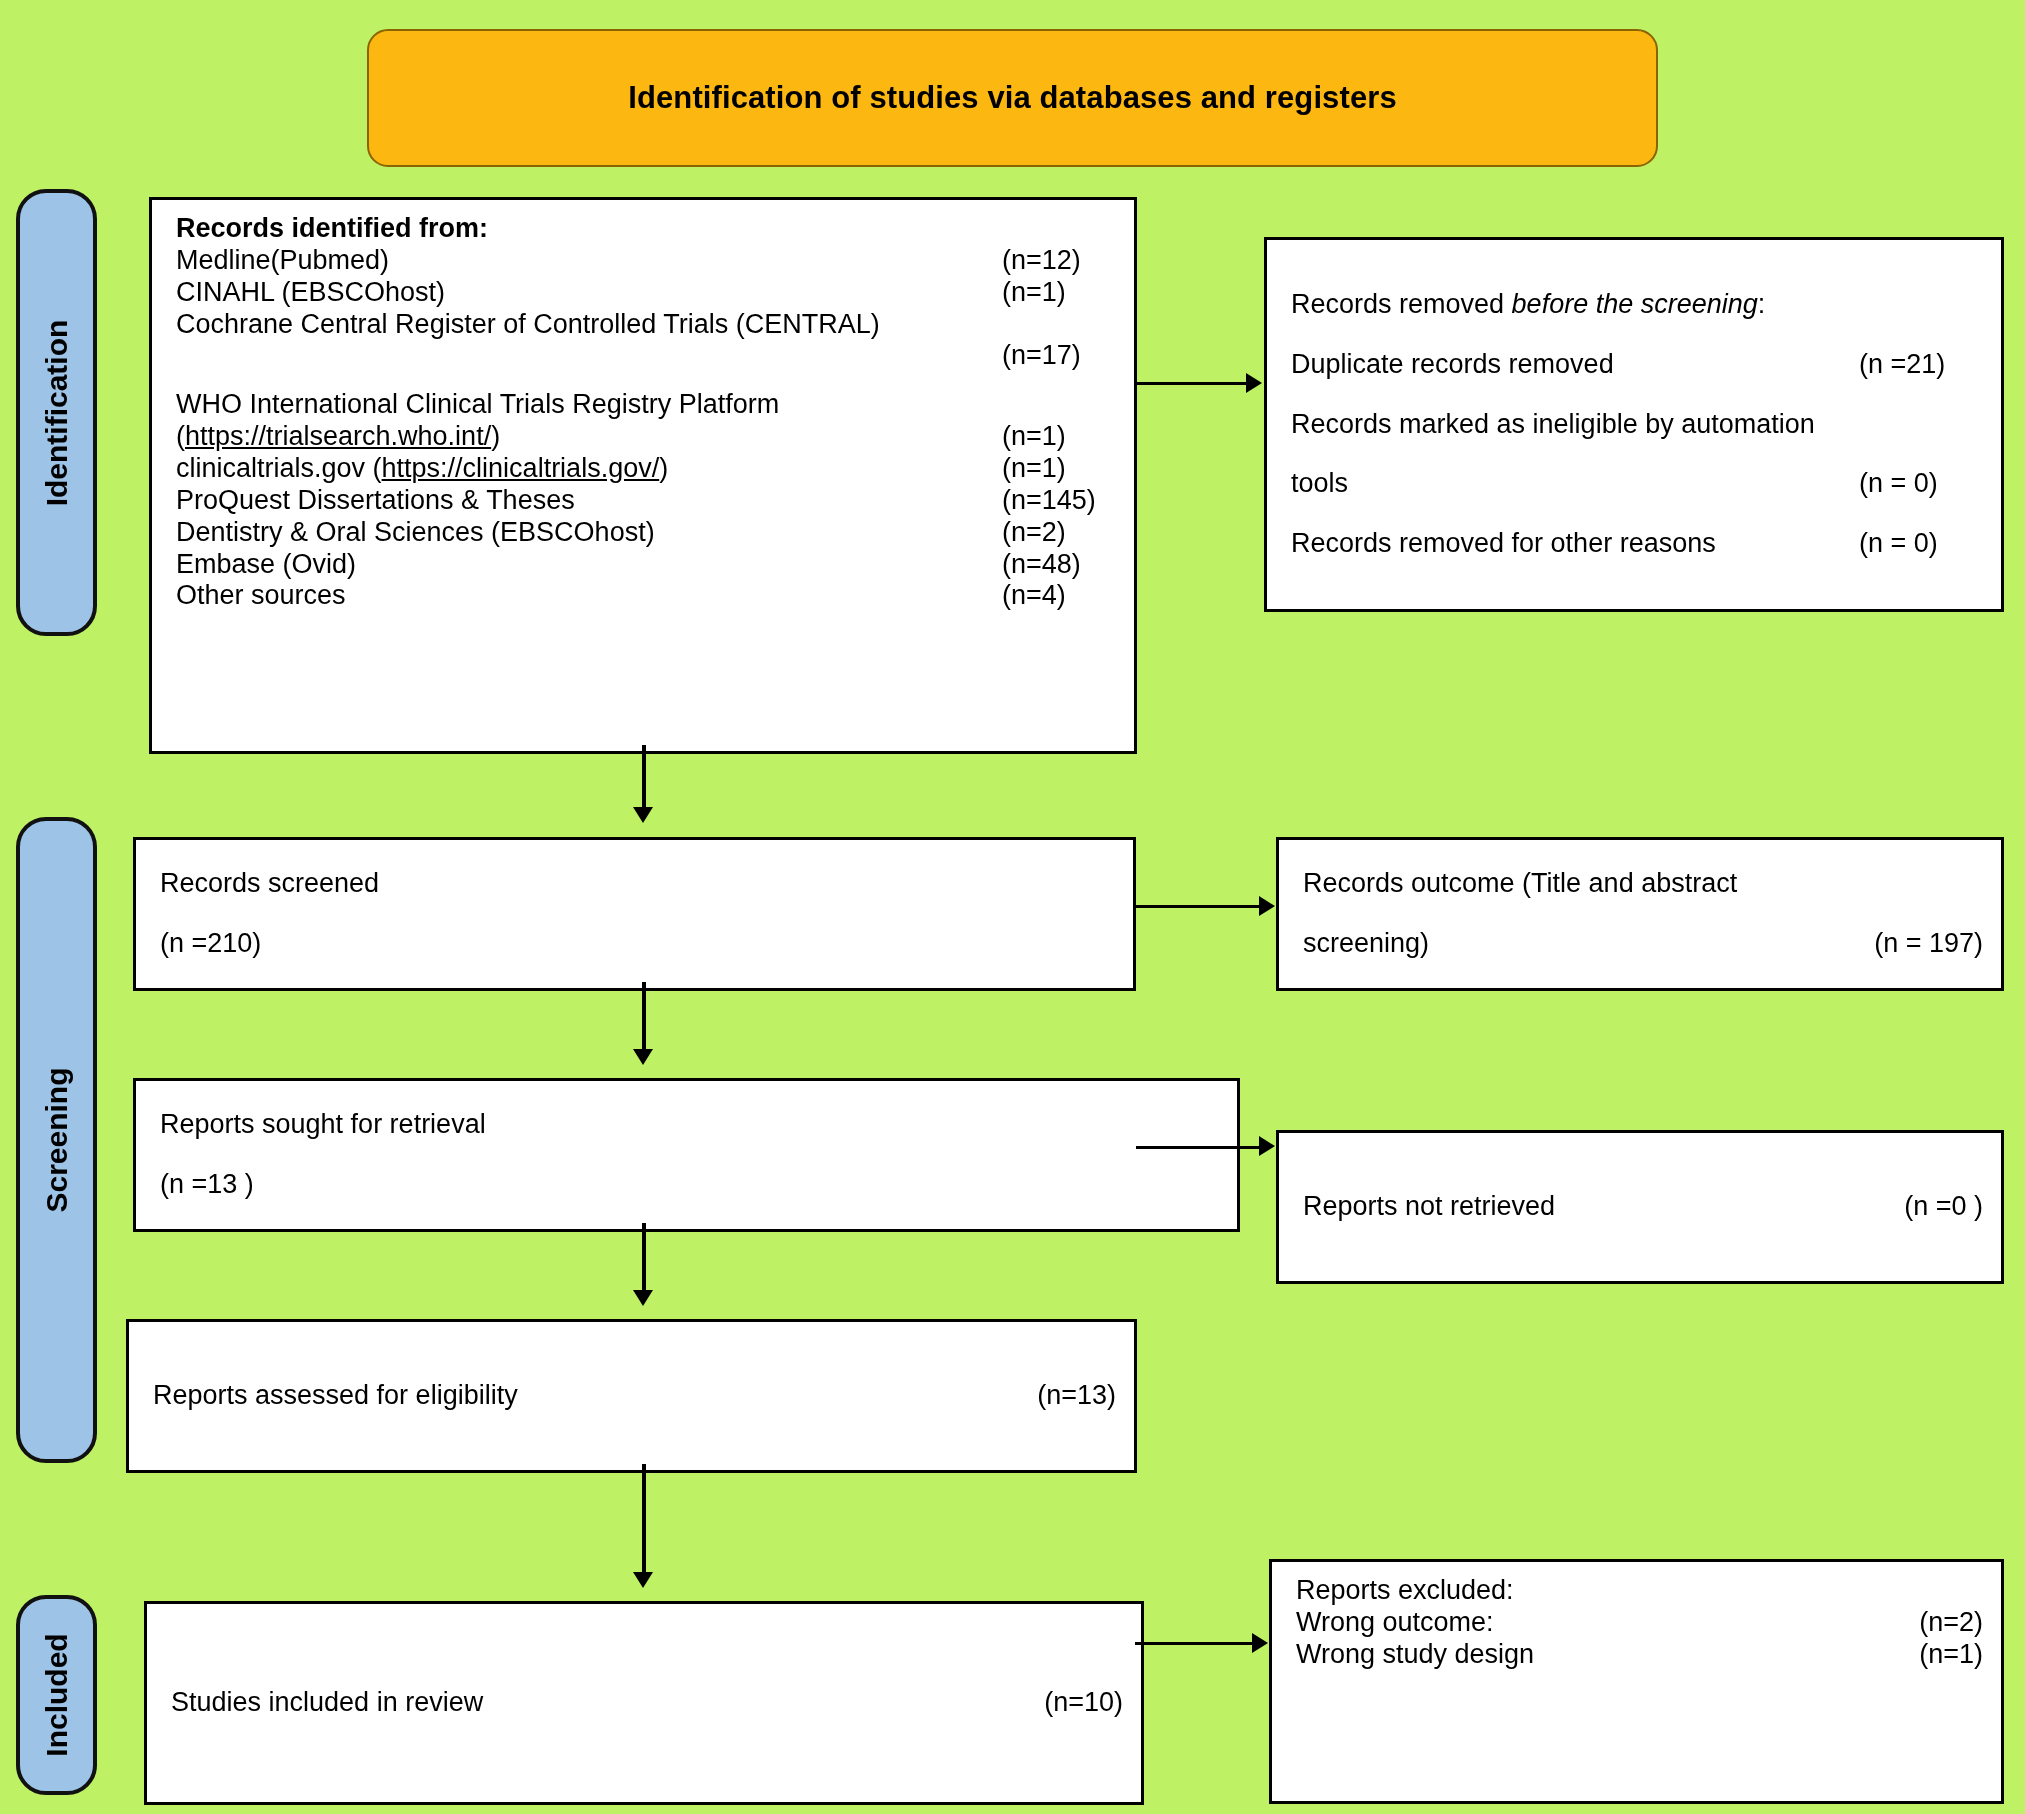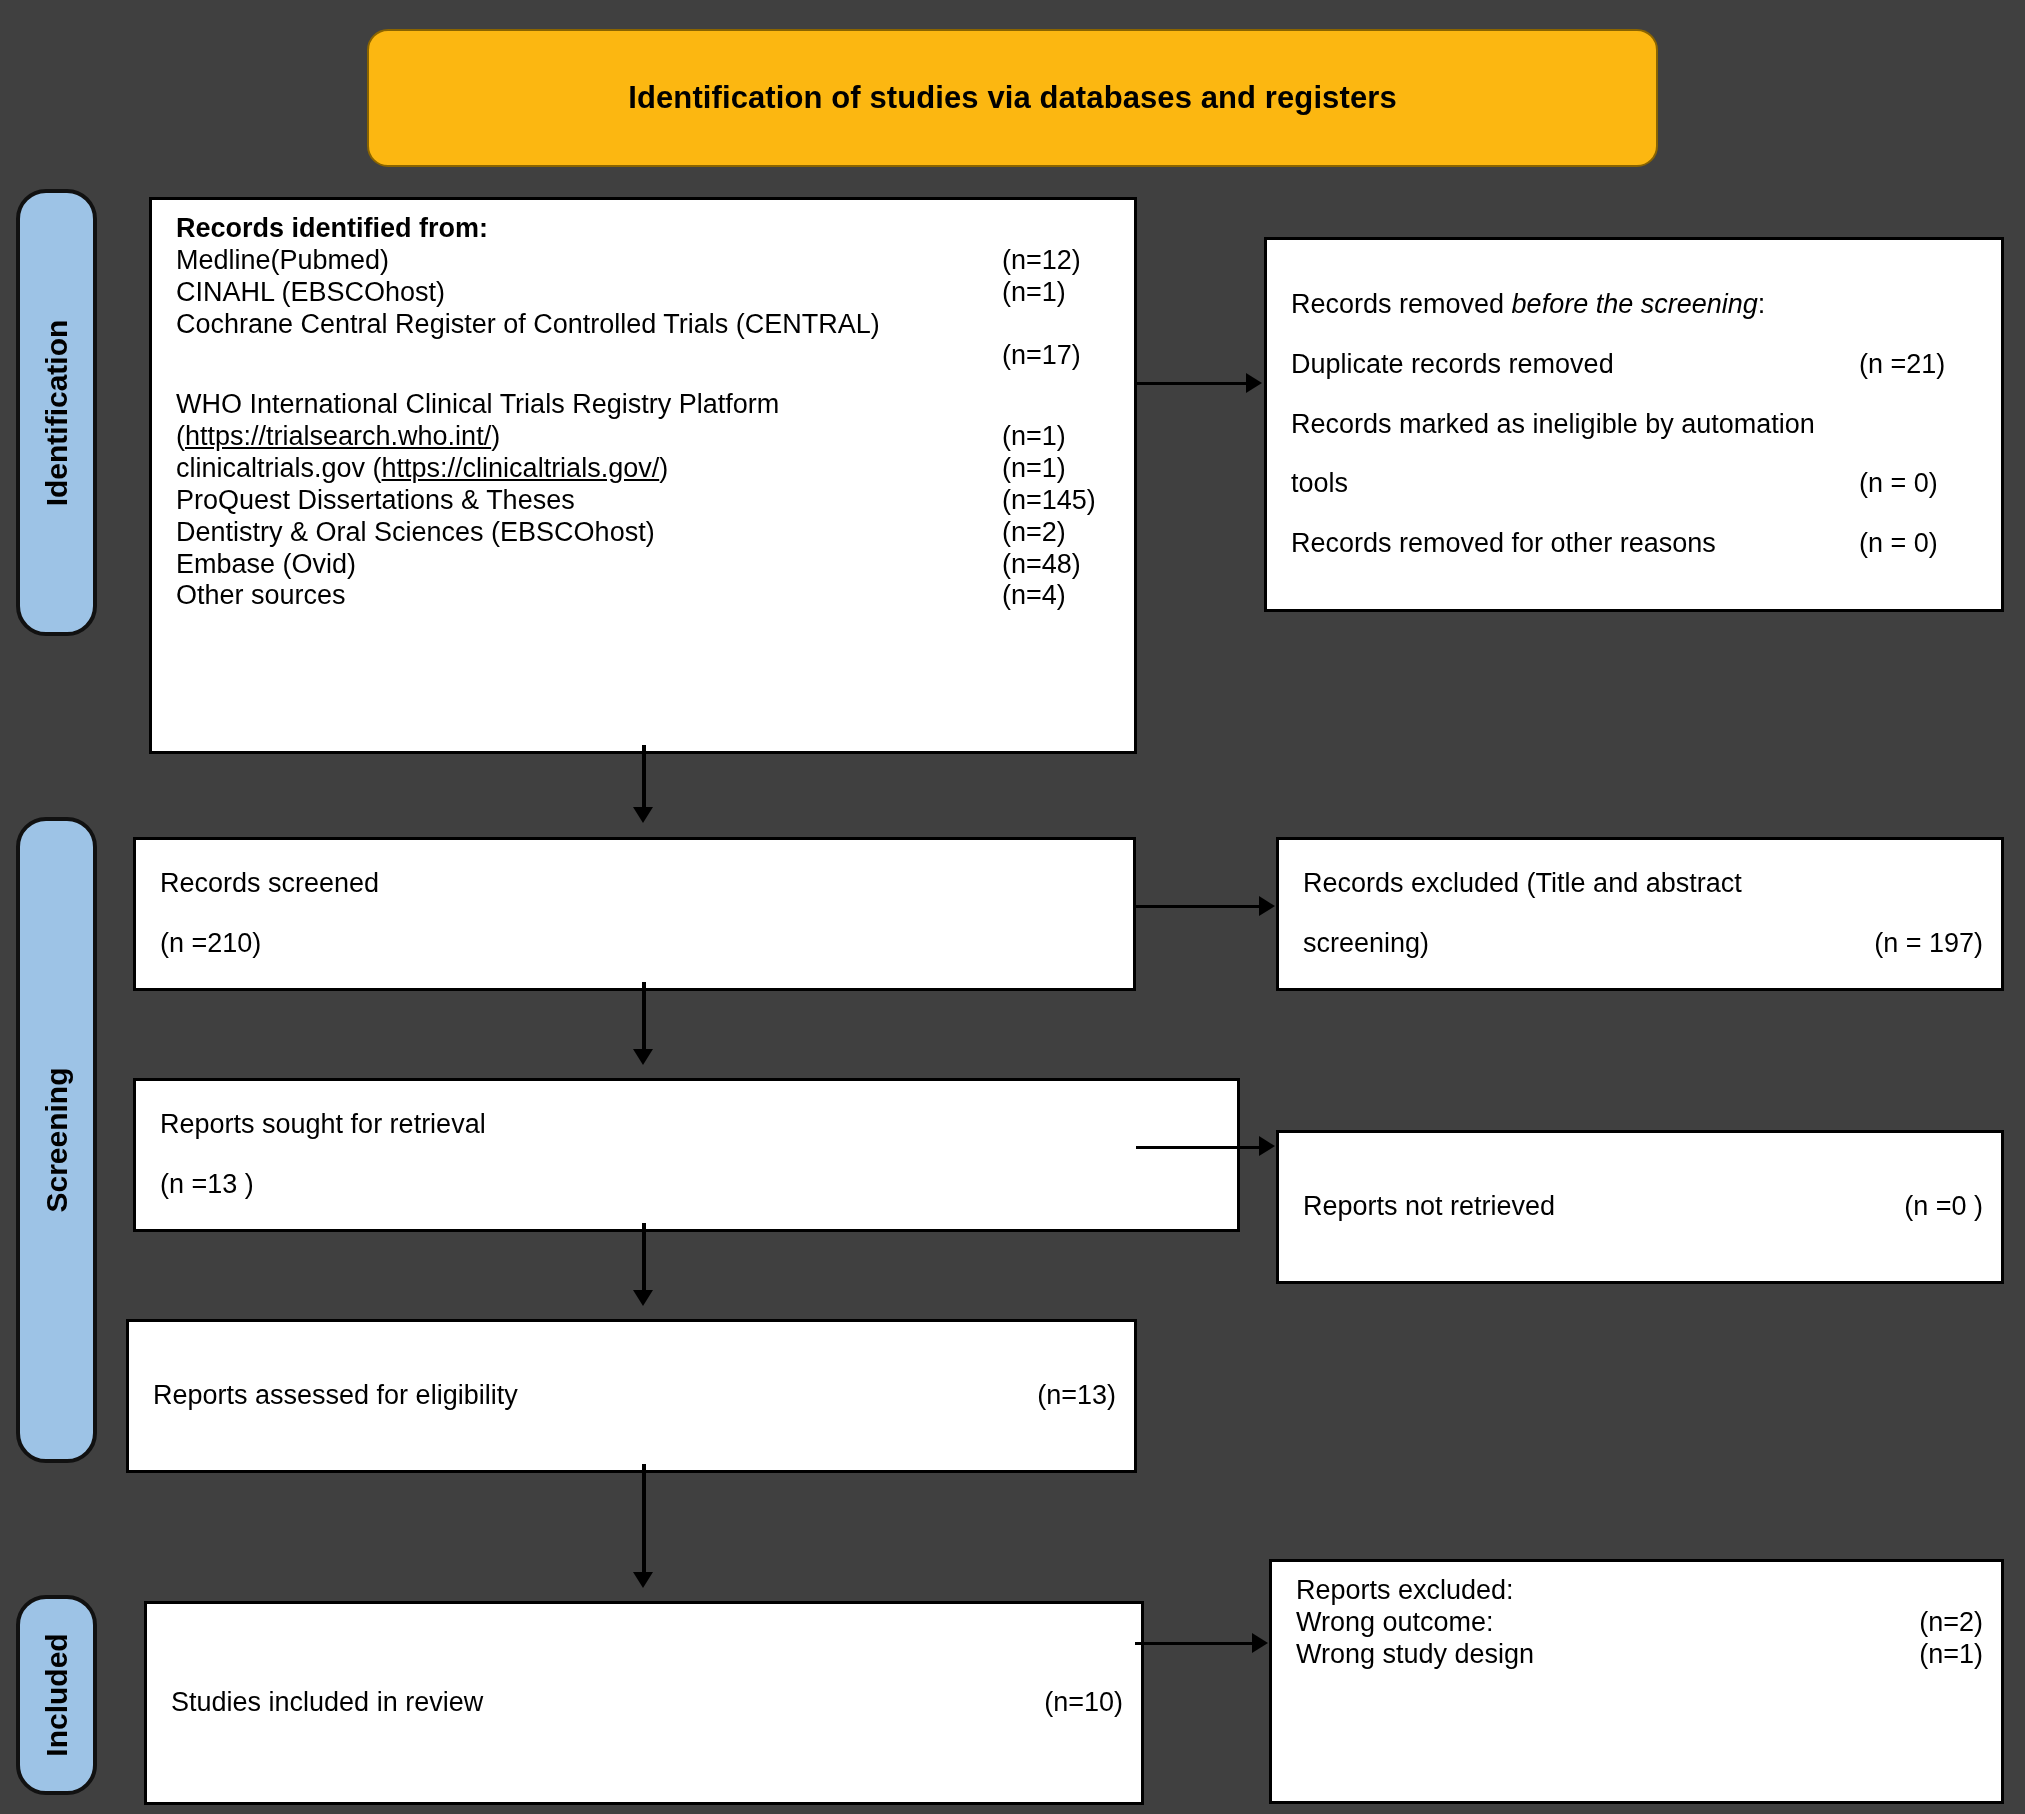--- a/index.html
+++ b/index.html
@@ -7,21 +7,21 @@
     padding: 0;
     background: #ffffff;
   }
   body {
     font-family: "Liberation Sans", sans-serif;
   }
   #diagram {
     position: relative;
     width: 2025px;
     height: 1814px;
-    background: #404040;
+    background: #bef264;
     overflow: hidden;
   }
 
   
   .banner {
     position: absolute;
     left: 367px;
     top: 29px;
     width: 1291px;
     height: 138px;
@@ -251,21 +251,21 @@
 
   <div class="box" id="box-screened">
     <div class="vcenter">
       <div class="line">Records screened</div>
       <div class="line">(n =210)</div>
     </div>
   </div>
 
   <div class="box" id="box-excluded">
     <div class="vcenter">
-      <div class="line">Records excluded (Title and abstract</div>
+      <div class="line">Records outcome (Title and abstract</div>
       <div class="row">
         <span class="lbl">screening)</span>
         <span class="cnt">(n = 197)</span>
       </div>
     </div>
   </div>
 
   <div class="box" id="box-sought">
     <div class="vcenter">
       <div class="line">Reports sought for retrieval</div>

